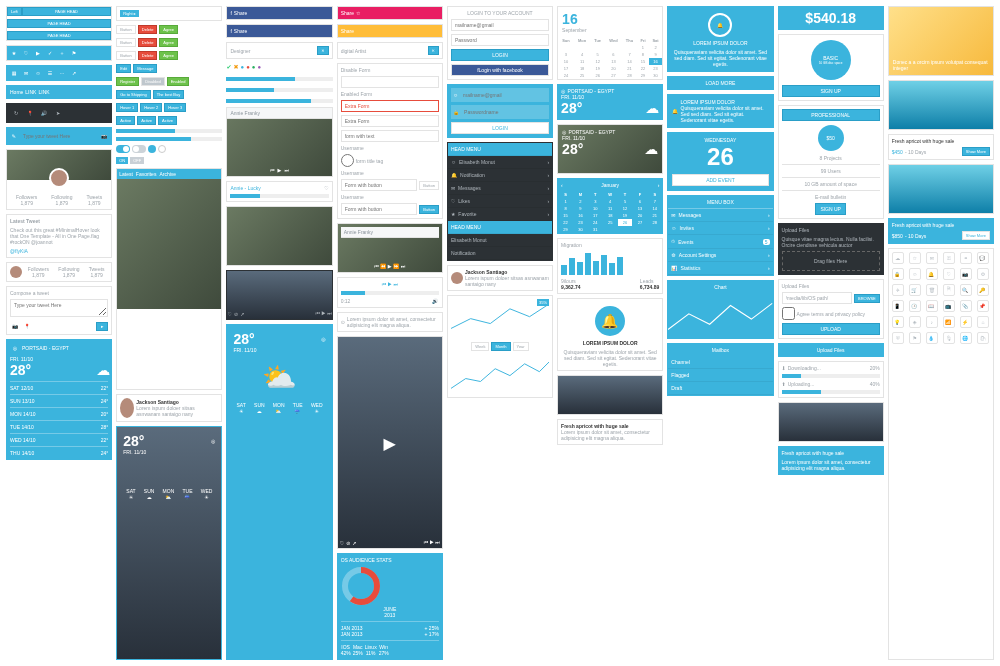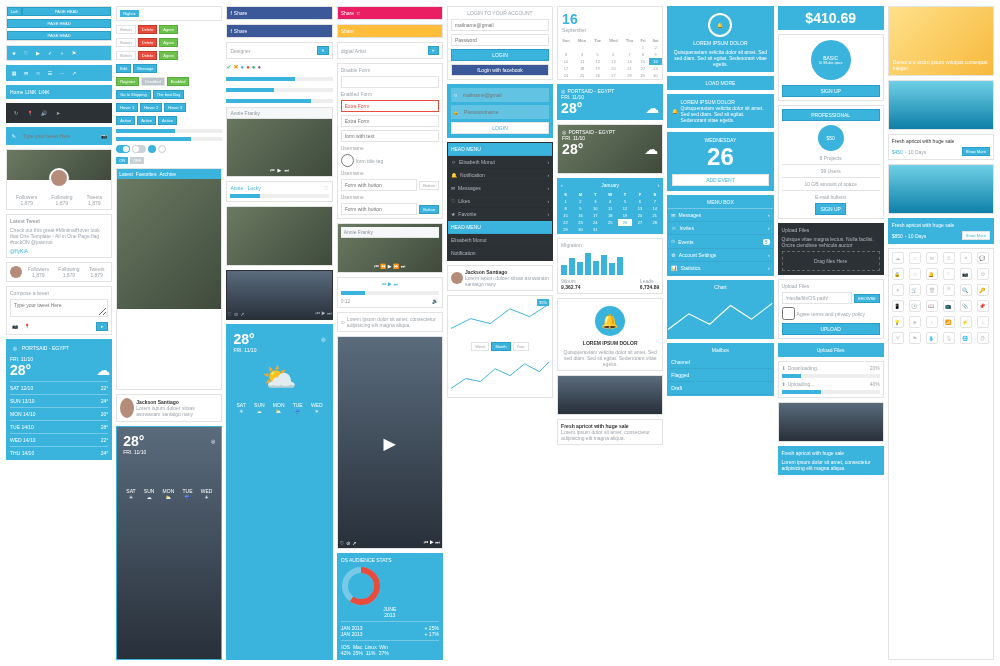--- a/index.html
+++ b/index.html
@@ -870,21 +870,21 @@
     <div class="menu-item">
           <span>Flagged</span>
         </div>
     <div class="menu-item">
           <span>Draft</span>
         </div>
   </div>
 </div>
 
 <div class="col">
-  <div class="panel blue center big">$410.69</div>
+  <div class="panel blue center big">$540.18</div>
 
   <div class="panel center">
     <div style="width:40px;height:40px;border-radius:50%;background:var(--primary);margin:2px auto;color:#fff;display:flex;flex-direction:column;align-items:center;justify-content:center;">
       <div>BASIC</div>
       <div style="font-size:3px;">10 GB disc space</div>
     </div>
     <div class="btn prim mt" style="width:100%;">SIGN UP</div>
   </div>
 
   <div class="panel center">

